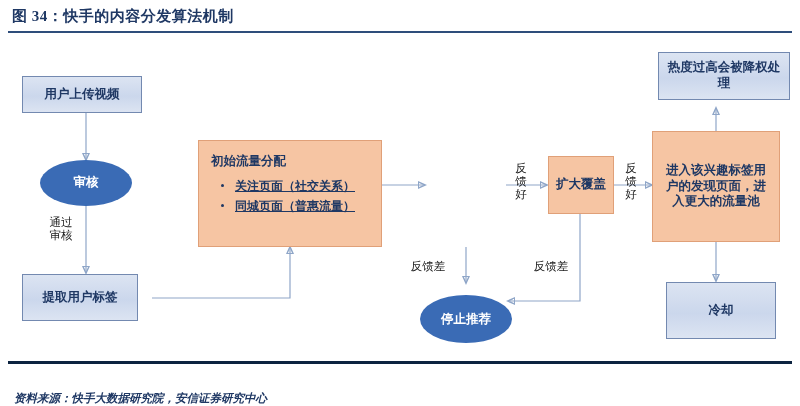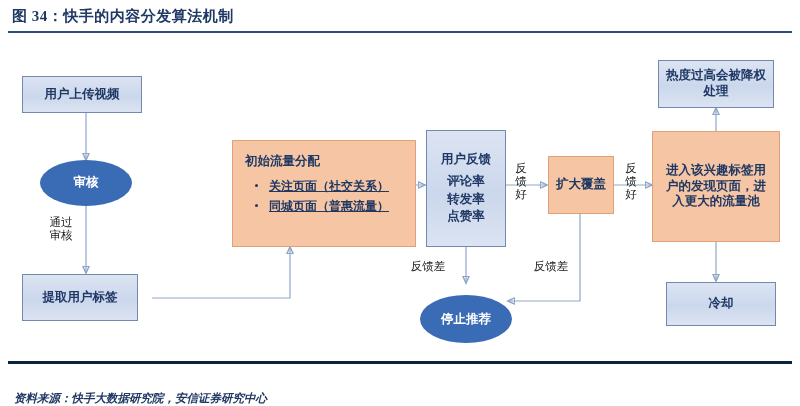--- a/index.html
+++ b/index.html
@@ -56,21 +56,21 @@
     background:#3A6BB5;
     border-radius:50%;
     color:#FFFFFF;
   }
 
   
   .listbox{
     position:absolute;box-sizing:border-box;
     background:#F6C5A3;border:1px solid #E0A078;
     padding:12px 10px 10px 12px;
-    color:#1F3864;font-weight:bold;margin-left:34px;
+    color:#1F3864;font-weight:bold;
   }
   .listbox .lb-title{font-size:12.5px;margin-bottom:8px;}
   .listbox ul{margin:0;padding:0;list-style:none;}
   .listbox li{
     font-size:12px;margin:3px 0 3px 8px;position:relative;padding-left:16px;text-decoration:underline;
   }
   .listbox li:before{
     content:"";position:absolute;left:2px;top:6px;
     width:3px;height:3px;border-radius:50%;background:#1F3864;
   }
@@ -141,46 +141,40 @@
   </div>
 
   <div class="listbox" style="left:198px;top:140px;width:184px;height:107px;">
     <div class="lb-title">初始流量分配</div>
     <ul>
       <li>关注页面（社交关系）</li>
       <li>同城页面（普惠流量）</li>
     </ul>
   </div>
 
-  <div class="node box-blue" style="left:426px;top:130px;width:80px;height:117px;flex-direction:column;font-size:12.5px;gap:2px;">
-    <span style="margin-bottom:4px;">用户反馈</span>
-    <span>评论率</span>
-    <span>转发率</span>
-    <span>点赞率</span>
-  </div>
 
   <div class="elabel narrow" style="left:513px;top:162px;">反馈
 好</div>
 
   <div class="node box-orange" style="left:548px;top:156px;width:66px;height:58px;font-size:12.5px;">
     <span>扩大覆盖</span>
   </div>
 
   <div class="elabel narrow" style="left:623px;top:162px;">反馈
 好</div>
 
-  <div class="node box-blue" style="left:658px;top:60px;width:116px;height:48px;font-size:12.5px;padding:0 6px;align-items:center;">
+  <div class="node box-blue" style="left:658px;top:52px;width:132px;height:48px;font-size:12.5px;padding:0 6px;align-items:center;">
     <span>热度过高会被降权处理</span>
   </div>
 
   <div class="node box-orange" style="left:652px;top:131px;width:128px;height:111px;font-size:12.5px;padding:8px 7px;">
     <span>进入该兴趣标签用户的发现页面，进入更大的流量池</span>
   </div>
 
-  <div class="node box-blue" style="left:666px;top:282px;width:110px;height:44px;font-size:12.5px;">
+  <div class="node box-blue" style="left:666px;top:282px;width:110px;height:57px;font-size:12.5px;">
     <span>冷却</span>
   </div>
 
   <div class="elabel" style="left:404px;top:260px;width:48px;">反馈差</div>
 
   <div class="elabel" style="left:527px;top:260px;width:48px;">反馈差</div>
 
   <div class="node ellipse" style="left:420px;top:295px;width:92px;height:48px;flex-direction:row;font-size:12.5px;line-height:1.15;">
     <span>停止</span>
     <span>推荐</span>

